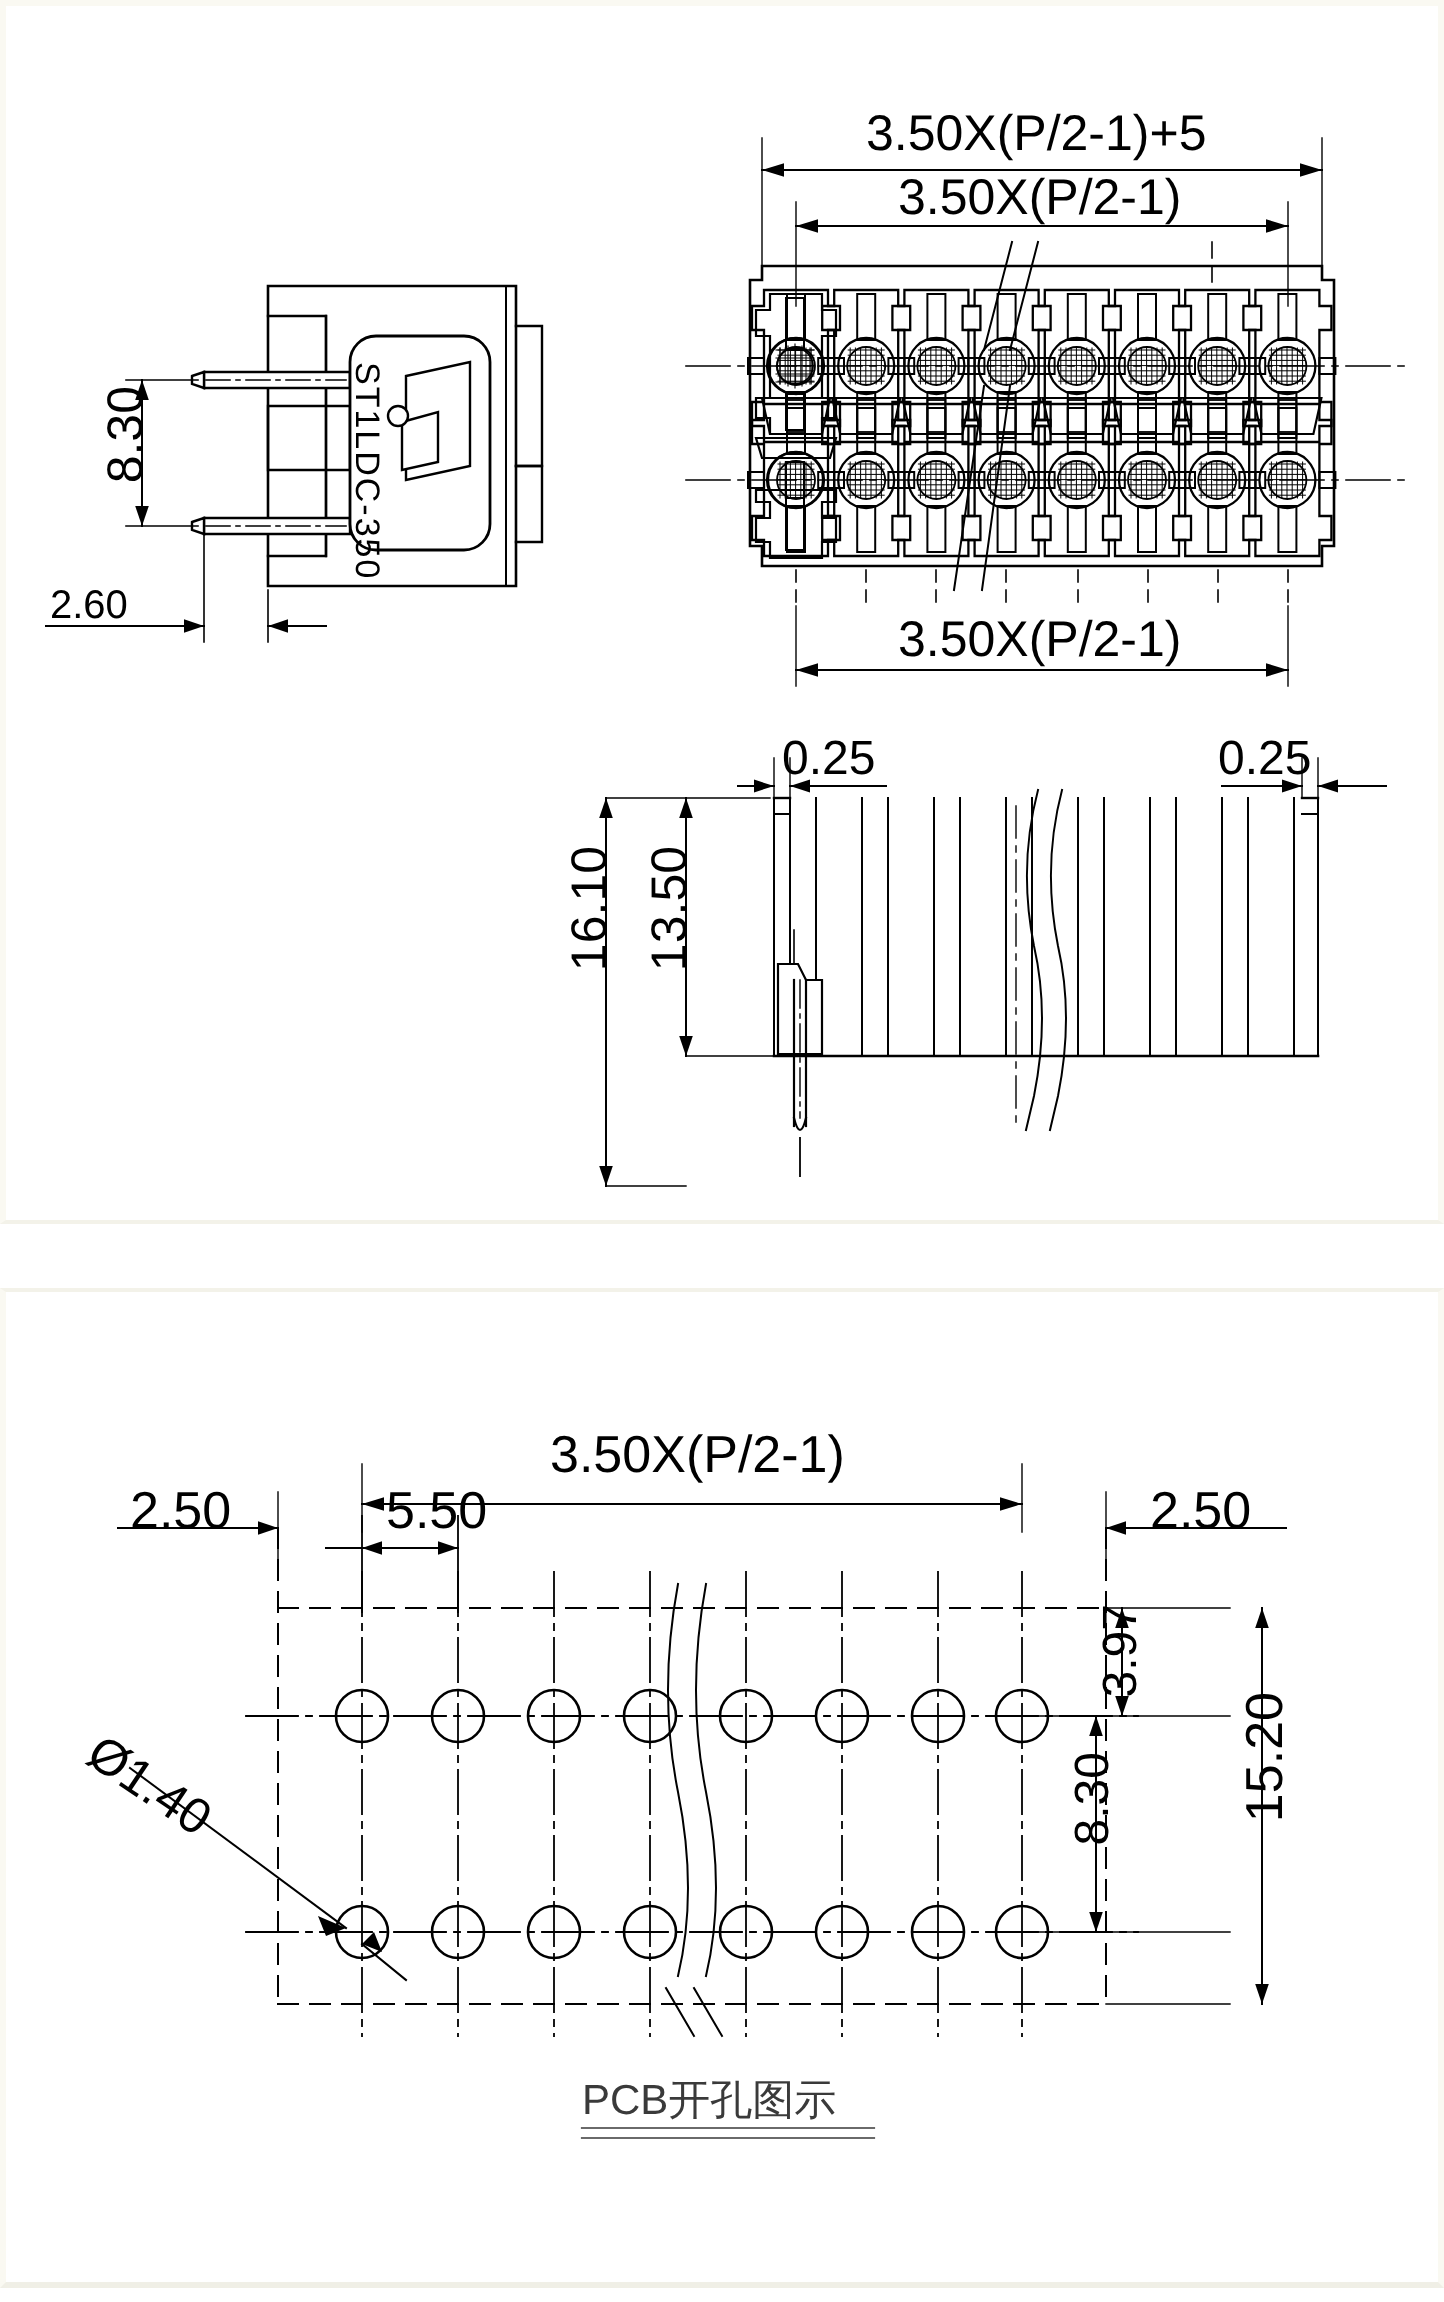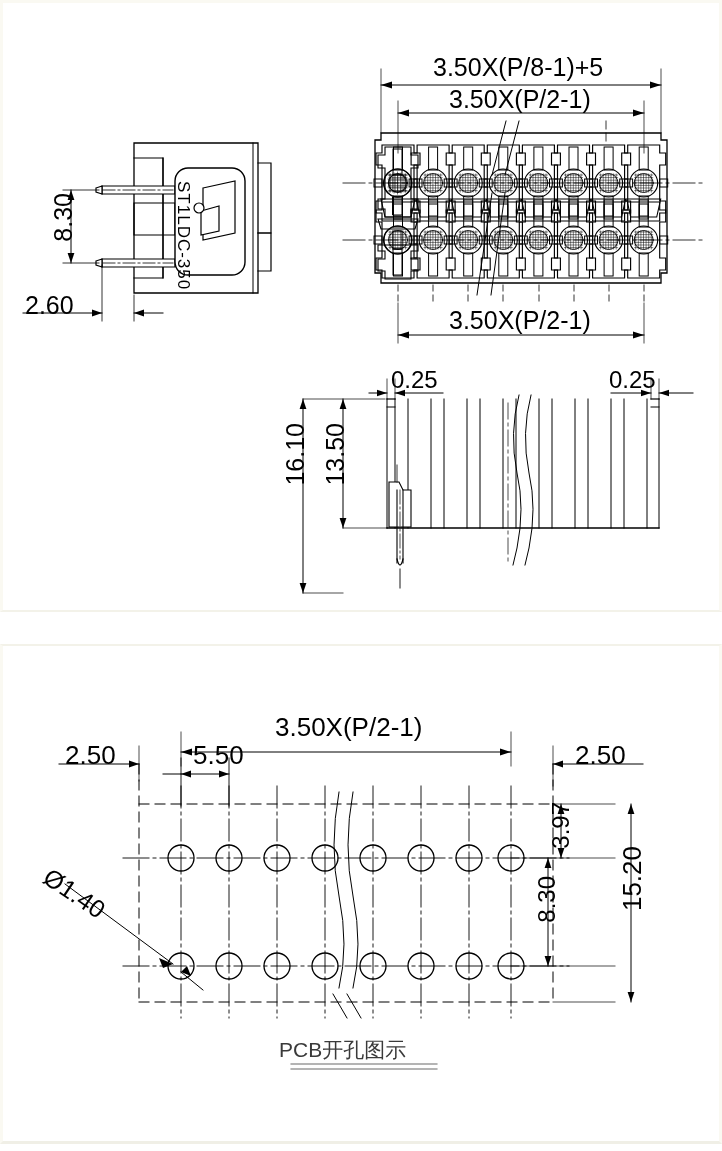--- a/index.html
+++ b/index.html
@@ -112,21 +112,21 @@
         <path d="M131 292 L131 318" stroke-width="0.8"></path>
         <path d="M20 310 L99 310" stroke-width="1.0"></path>
         <path d="M131 310 L160 310" stroke-width="1.0"></path>
         <path d="M99 310 L89 306.6 L89 313.4 Z" fill="#000" stroke="none"></path>
         <path d="M131 310 L141 306.6 L141 313.4 Z" fill="#000" stroke="none"></path>
       </g>
     </svg>
 
     <div class="dim-text vert-text" style="left:48px; top:190px; font-size:25px; transform: rotate(-90deg) translate(-100%, 0);">8.30</div>
 
-    <div class="dim-text" style="left:22px; top:290px; font-size:25px;">2.60</div>
+    <div class="dim-text" style="left:22px; top:290px; font-size:20px;">2.60</div>
 
     <div class="dim-text vert-text" style="left:189px; top:178px; font-size:17px; letter-spacing:1px; transform: rotate(90deg);">ST1LDC-350</div>
 
     <svg class="svg-layer" width="722" height="360" viewBox="0 0 722 360" style="left:0; top:0;">
       <g stroke="#000" fill="none" stroke-width="1.2" stroke-linecap="square">
 
         <path d="M378 66 L378 130" stroke-width="0.7"></path>
         <path d="M658 66 L658 130" stroke-width="0.7"></path>
         <path d="M378 82 L658 82" stroke-width="1.0"></path>
         <path d="M378 82 L389 78.6 L389 85.4 Z" fill="#000" stroke="none"></path>
@@ -679,21 +679,21 @@
         </g>
 
         <path d="M395 300 L395 340" stroke-width="0.7"></path>
         <path d="M641 300 L641 340" stroke-width="0.7"></path>
         <path d="M395 332 L641 332" stroke-width="1.0"></path>
         <path d="M395 332 L406 328.6 L406 335.4 Z" fill="#000" stroke="none"></path>
         <path d="M641 332 L630 328.6 L630 335.4 Z" fill="#000" stroke="none"></path>
       </g>
     </svg>
 
-    <div class="dim-text" style="left:430px; top:52px; font-size:25px;">3.50X(P/8-1)+5</div>
+    <div class="dim-text" style="left:430px; top:52px; font-size:25px;">3.50X(P/2-1)+5</div>
 
     <div class="dim-text" style="left:446px; top:84px; font-size:25px;">3.50X(P/2-1)</div>
 
     <div class="dim-text" style="left:446px; top:305px; font-size:25px;">3.50X(P/2-1)</div>
 
     <svg class="svg-layer" width="722" height="612" viewBox="0 0 722 612">
       <g stroke="#000" fill="none" stroke-width="1.2" stroke-linecap="square">
 
         <path d="M384 376 L384 396" stroke-width="0.7"></path>
         <path d="M392 376 L392 396" stroke-width="0.7"></path>
@@ -886,16 +886,16 @@
     <div class="dim-text" style="left:572px; top:96px; font-size:26px;">2.50</div>
 
     <div class="dim-text vert-text" style="left:546px; top:156px; font-size:24px; transform: rotate(-90deg) translate(-100%, 0);">3.97</div>
 
     <div class="dim-text vert-text" style="left:532px; top:230px; font-size:24px; transform: rotate(-90deg) translate(-100%, 0);">8.30</div>
 
     <div class="dim-text vert-text" style="left:616px; top:200px; font-size:26px; transform: rotate(-90deg) translate(-100%, 0);">15.20</div>
 
     <div class="dim-text" style="left:50px; top:218px; font-size:25px; transform: rotate(34deg); transform-origin: left top;">Ø1.40</div>
 
-    <div class="caption" style="left:276px; top:390px; font-size:21px;">PCB开孔图示</div>
+    <div class="caption" style="left:288px; top:390px; font-size:21px;">PCB开孔图示</div>
 
   </div>
 </div>
 
 </body></html>

